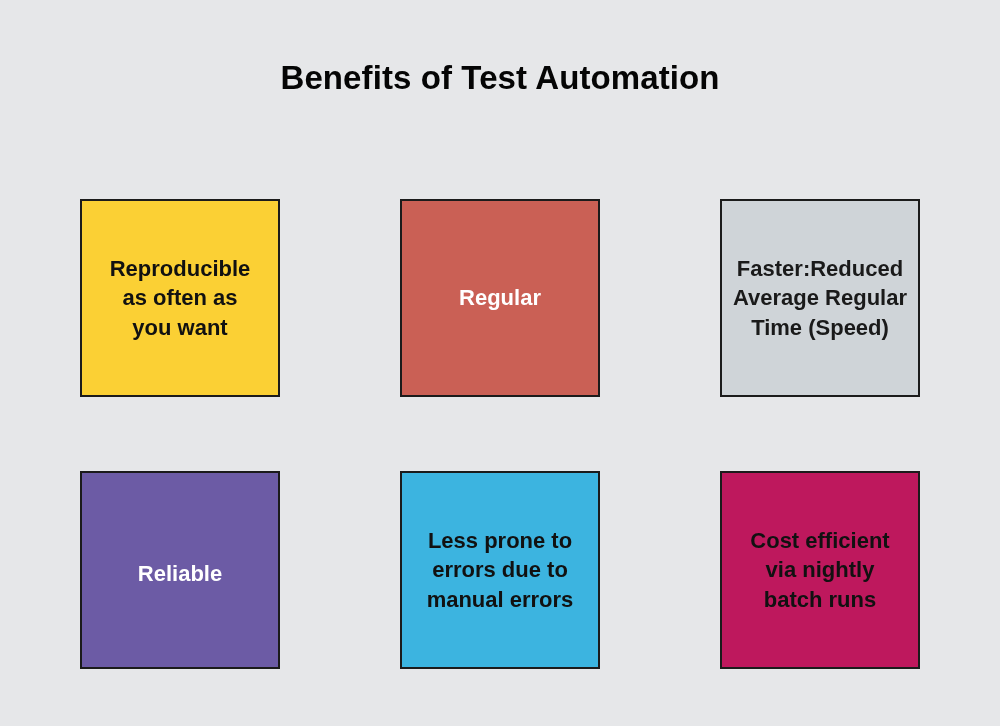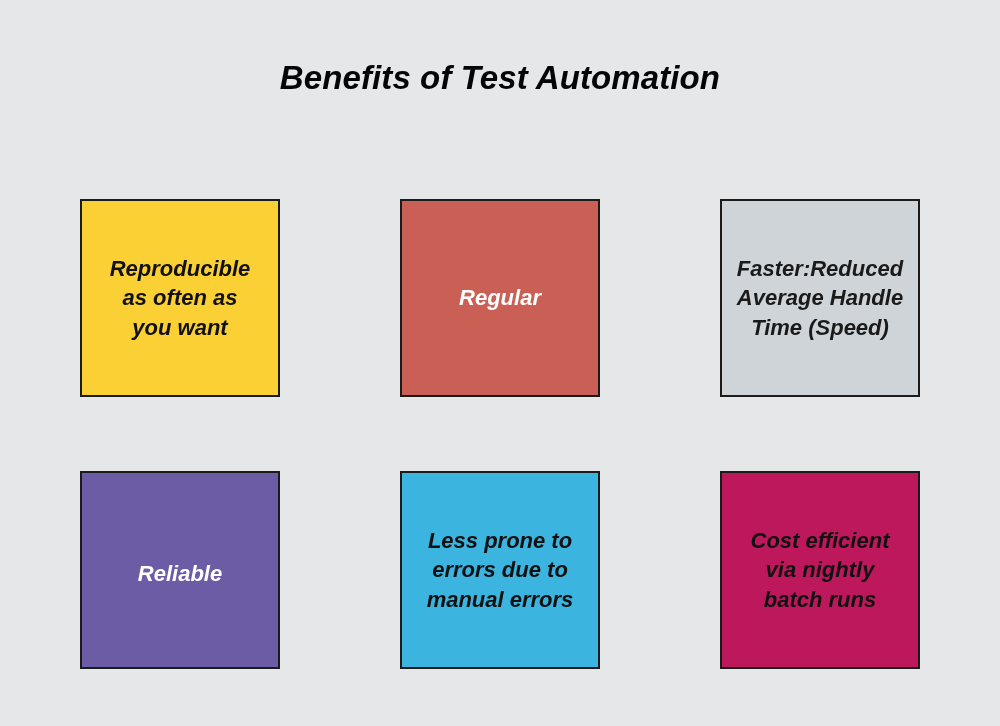--- a/index.html
+++ b/index.html
@@ -11,21 +11,20 @@
     height: 726px;
     background: #e6e7e9;
     font-family: "Liberation Sans", sans-serif;
     overflow: hidden;
   }
   .page {
     position: relative;
     width: 1000px;
     height: 726px;
     background: #e6e7e9;
-    font-style: italic;
   }
   .page-title {
     position: absolute;
     left: 0;
     top: 58px;
     width: 1000px;
     text-align: center;
     font-size: 33px;
     font-weight: bold;
     color: #050505;
@@ -79,21 +78,21 @@
   <div class="card col-0 row-0" style="background: rgb(251, 208, 52); border-color: rgb(27, 27, 27);">
         <span class="label" style="color: rgb(17, 17, 17);">Reproducible
 as often as
 you want</span>
       </div>
       <div class="card col-1 row-0" style="background: rgb(202, 96, 85); border-color: rgb(27, 27, 27);">
         <span class="label" style="color: rgb(255, 255, 255);">Regular</span>
       </div>
       <div class="card col-2 row-0" style="background: rgb(207, 212, 216); border-color: rgb(27, 27, 27);">
         <span class="label" style="color: rgb(26, 26, 26);">Faster:Reduced
-Average Handle
+Average Regular
 Time (Speed)</span>
       </div>
       <div class="card col-0 row-1" style="background: rgb(108, 91, 165); border-color: rgb(27, 27, 27);">
         <span class="label" style="color: rgb(255, 255, 255); margin-top: 8px;">Reliable</span>
       </div>
       <div class="card col-1 row-1" style="background: rgb(60, 180, 224); border-color: rgb(27, 27, 27);">
         <span class="label" style="color: rgb(17, 17, 17);">Less prone to
 errors due to
 manual errors</span>
       </div>

